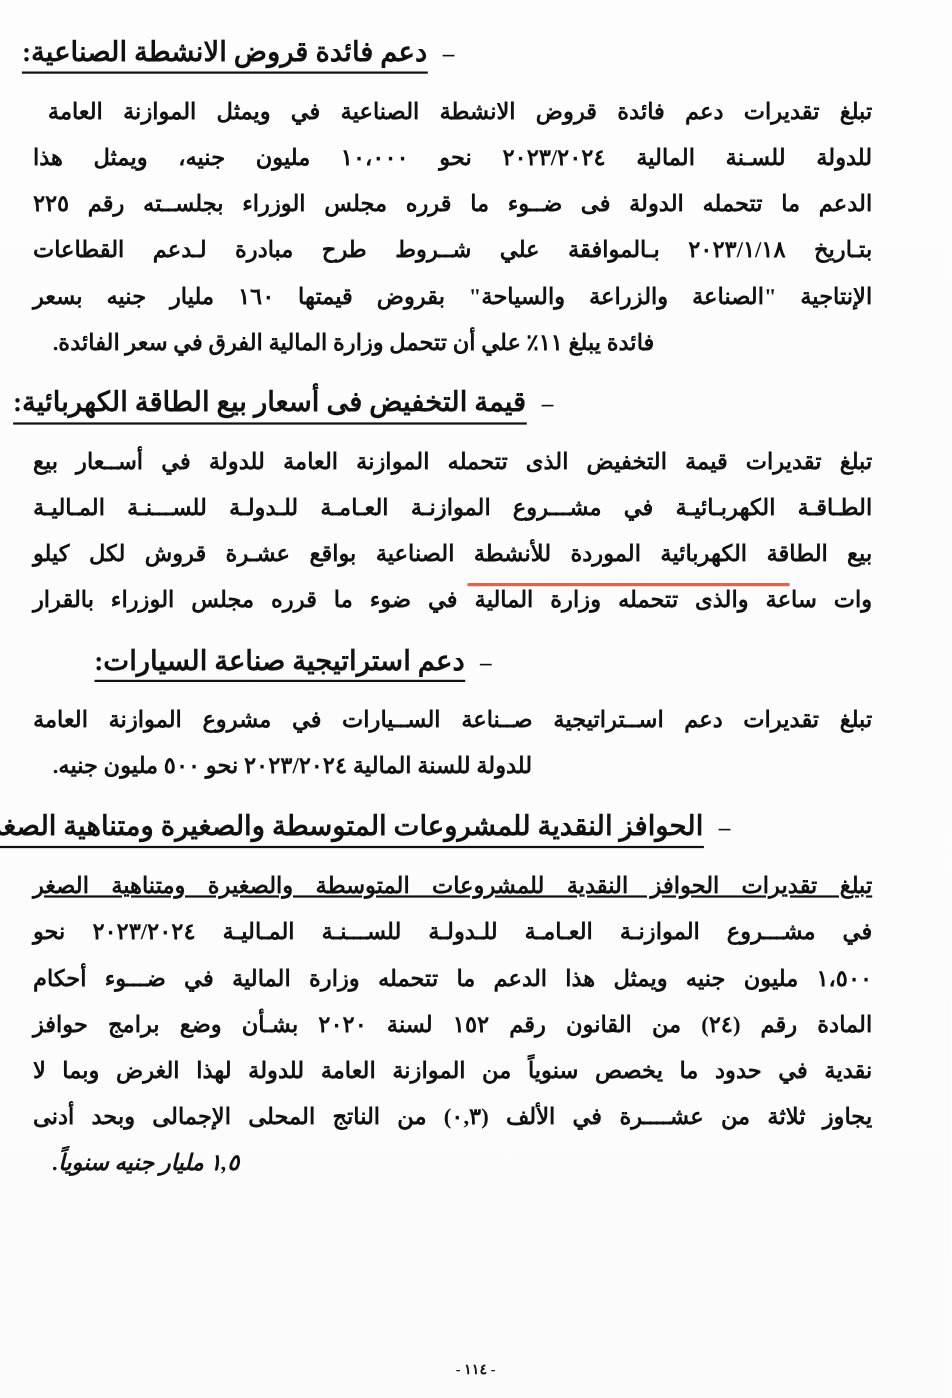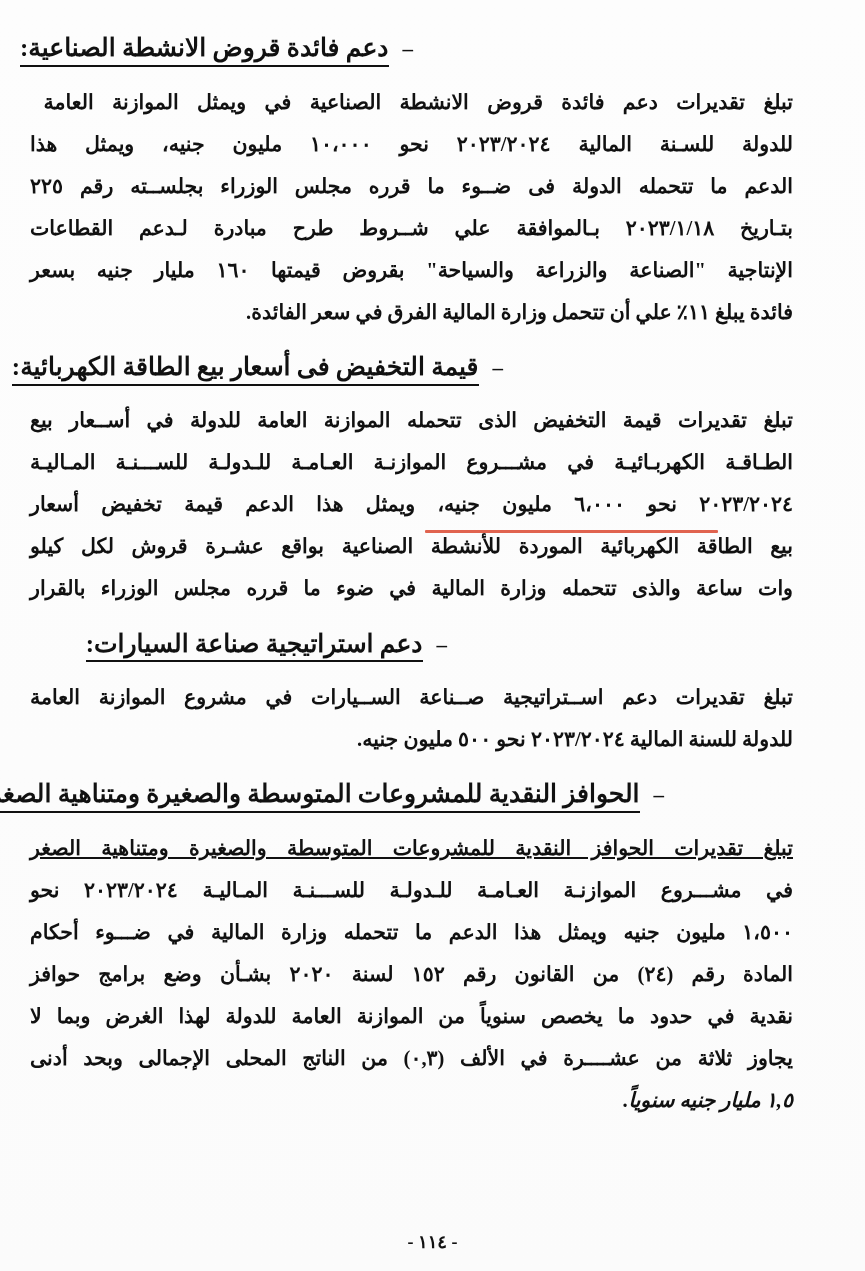--- a/index.html
+++ b/index.html
@@ -89,39 +89,39 @@
     font-weight: bold;
     position: relative;
   }
   .gap-s  { height: 14px; }
   .gap-m  { height: 20px; }
 
   .block { margin: 0; padding: 0; }
 
   .line-h { height: 42px; display: flex; align-items: center; }
   .line-h.justify { justify-content: space-between; }
-  .line-h.end     { }
+  .line-h.end     { justify-content: flex-end; }
 
   
   .red-underline {
     position: absolute;
     height: 3px;
     background: #e0634f;
     border-radius: 1px;
     pointer-events: none;
   }
 
   
   .footer {
     position: absolute;
     left: 0;
     right: 0;
     bottom: 18px;
     text-align: center;
-    font-size: 18px;
+    font-size: 13px;
     font-weight: bold;
     color: #111;
     direction: rtl;
     letter-spacing: 1px;
   }
 
   .body-indent {
     padding-right: 10px;
     padding-left: 8px;
   }
@@ -172,23 +172,20 @@
     </div>
     <div class="gap-s"></div>
     <div class="para body-indent">
       <div class="line-h justify">
           <span class="pline" style="display: inline-block; word-spacing: 11.3239px; letter-spacing: 0px;">تبلغ تقديرات قيمة التخفيض الذى تتحمله الموازنة العامة للدولة في أســعار بيع</span>
         </div>
       <div class="line-h justify">
           <span class="pline" style="display: inline-block; word-spacing: 15.0039px; letter-spacing: 0px;">الطـاقـة الكهربـائيـة في مشـــروع الموازنـة العـامـة للـدولـة للســـنـة المـاليـة</span>
         </div>
       <div class="line-h justify">
-          <span class="pline" style="display: inline-block; word-spacing: 17.2141px; letter-spacing: 0px;">٢٠٢٣/٢٠٢٤ نحو ٦،٠٠٠ مليون جنيه، ويمثل هذا الدعم قيمة تخفيض أسعار</span>
-        </div>
-      <div class="line-h justify">
           <span class="pline" style="display: inline-block; word-spacing: 12.4563px; letter-spacing: 0px;">بيع الطاقة الكهربائية الموردة للأنشطة الصناعية بواقع عشـرة قروش لكل كيلو</span>
         </div>
       <div class="line-h justify">
           <span class="pline" style="display: inline-block; word-spacing: 10.2643px; letter-spacing: 0px;">وات ساعة والذى تتحمله وزارة المالية في ضوء ما قرره مجلس الوزراء بالقرار</span>
         </div>
     </div>
   </div>
 
   <div class="gap-m"></div>
 

